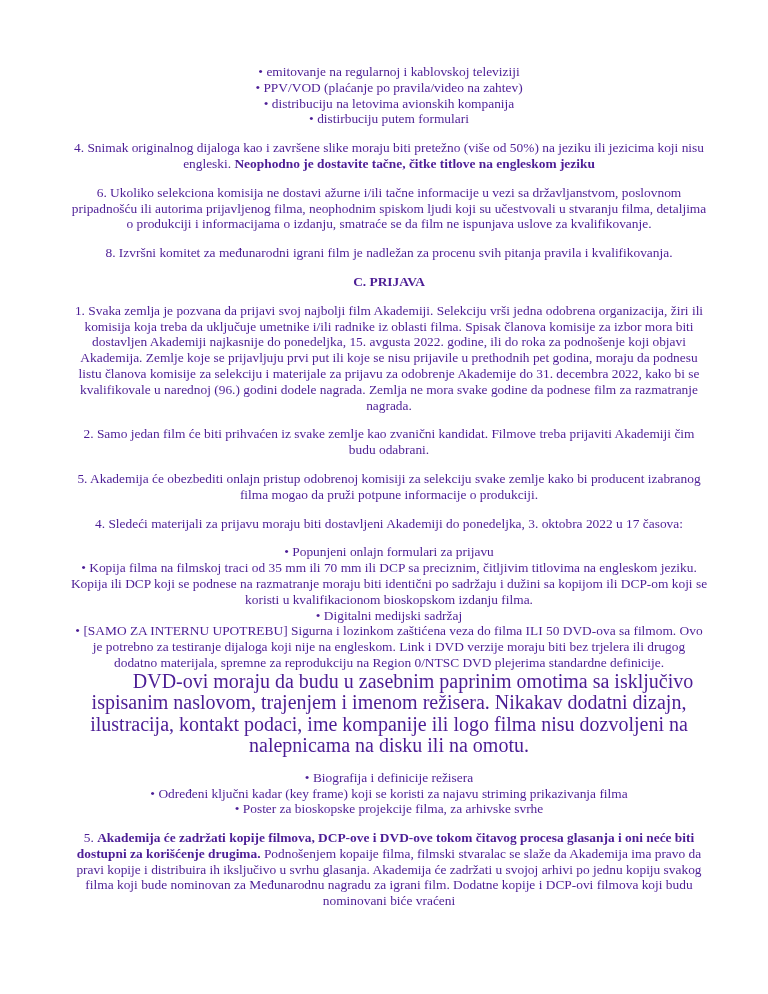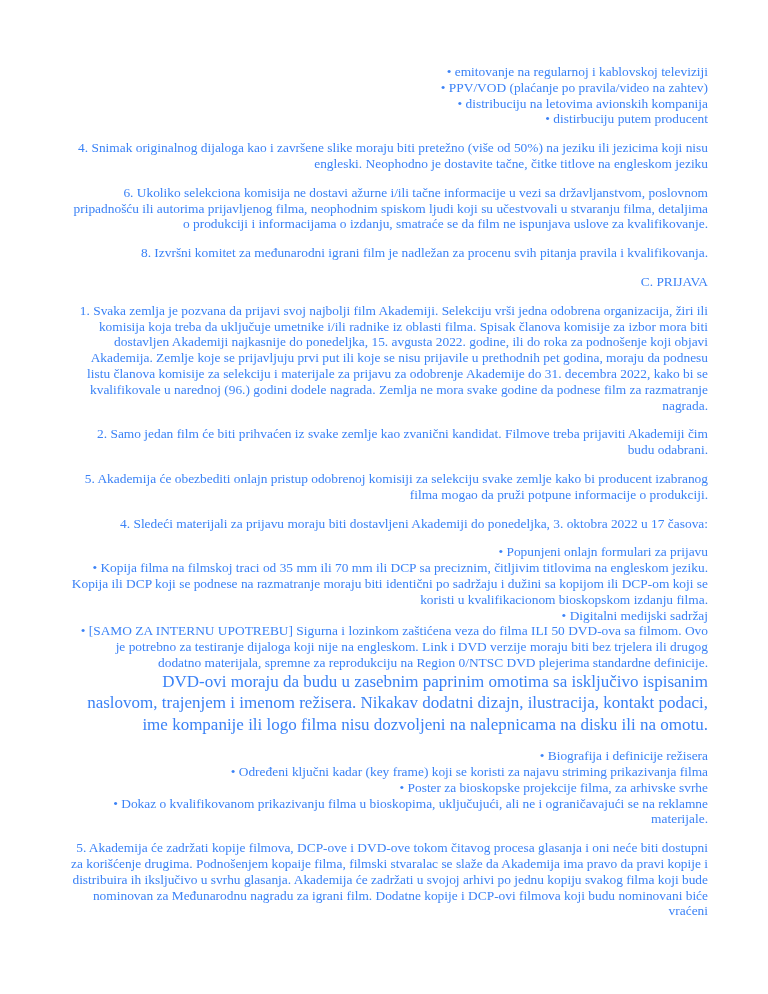--- a/index.html
+++ b/index.html
@@ -7,40 +7,40 @@
     position: relative;
     width: 768px;
     height: 994px;
     background: #ffffff;
     box-sizing: border-box;
     padding: 64px 60px 0 70px;
     overflow: hidden;
     font-family: "Liberation Serif", "DejaVu Serif", serif;
     font-size: 13.4px;
     line-height: 15.8px;
-    color: #3b82f6;
-    text-align: right;
+    color: #4c1d95;
+    text-align: center;
   }
   .block { margin: 0 0 13px 0; }
   .bullet { margin: 0; }
   .bullet::before { content: "\2022\00a0"; }
-  b, .bold { font-weight: normal; }
-  .heading { font-weight: normal; }
-  .large { font-size: 17px; line-height: 21.5px; margin-left: 48px; }
+  b, .bold { font-weight: bold; }
+  .heading { font-weight: bold; }
+  .large { font-size: 20px; line-height: 21.5px; margin-left: 48px; }
 </style>
 </head>
 <body>
 
 <div class="page">
 
   <div class="block">
     <div class="bullet">emitovanje na regularnoj i kablovskoj televiziji</div>
     <div class="bullet">PPV/VOD (plaćanje po pravila/video na zahtev)</div>
     <div class="bullet">distribuciju na letovima avionskih kompanija</div>
-    <div class="bullet">distirbuciju putem producent</div>
+    <div class="bullet">distirbuciju putem formulari</div>
   </div>
 
   <div class="block"><span>4. Snimak originalnog dijaloga kao i završene slike moraju biti pretežno (više od 50%) na jeziku ili jezicima koji nisu engleski. </span><b>Neophodno je dostavite tačne, čitke titlove na engleskom jeziku</b></div>
 
 
   <div class="block">6. Ukoliko selekciona komisija ne dostavi ažurne i/ili tačne informacije u vezi sa državljanstvom, poslovnom pripadnošću ili autorima prijavljenog filma, neophodnim spiskom ljudi koji su učestvovali u stvaranju filma, detaljima o produkciji i informacijama o izdanju, smatraće se da film ne ispunjava uslove za kvalifikovanje.</div>
 
   <div class="block">8. Izvršni komitet za međunarodni igrani film je nadležan za procenu svih pitanja pravila i kvalifikovanja.</div>
 
   <div class="block heading">C. PRIJAVA</div>
@@ -57,18 +57,17 @@
     <div class="bullet">Popunjeni onlajn formulari za prijavu</div>
     <div class="bullet">Kopija filma na filmskoj traci od 35 mm ili 70 mm ili DCP sa preciznim, čitljivim titlovima na engleskom jeziku. Kopija ili DCP koji se podnese na razmatranje moraju biti identični po sadržaju i dužini sa kopijom ili DCP-om koji se koristi u kvalifikacionom bioskopskom izdanju filma.</div>
     <div class="bullet">Digitalni medijski sadržaj</div>
     <div class="bullet"><span>[SAMO ZA INTERNU UPOTREBU] Sigurna i lozinkom zaštićena veza do filma ILI 50 DVD-ova sa filmom. Ovo je potrebno za testiranje dijaloga koji nije na engleskom. Link i DVD verzije moraju biti bez trjelera ili drugog dodatno materijala, spremne za reprodukciju na Region 0/NTSC DVD plejerima standardne definicije. </span><span class="large">DVD-ovi moraju da budu u zasebnim paprinim omotima sa isključivo ispisanim naslovom, trajenjem i imenom režisera. Nikakav dodatni dizajn, ilustracija, kontakt podaci, ime kompanije ili logo filma nisu dozvoljeni na nalepnicama na disku ili na omotu.</span></div>
   </div>
 
   <div class="block">
     <div class="bullet">Biografija i definicije režisera</div>
     <div class="bullet">Određeni ključni kadar (key frame) koji se koristi za najavu striming prikazivanja filma</div>
     <div class="bullet">Poster za bioskopske projekcije filma, za arhivske svrhe</div>
-    <div class="bullet">Dokaz o kvalifikovanom prikazivanju filma u bioskopima, uključujući, ali ne i ograničavajući se na reklamne materijale.</div>
   </div>
 
   <div class="block"><span>5. </span><b>Akademija će zadržati kopije filmova, DCP-ove i DVD-ove tokom čitavog procesa glasanja i oni neće biti dostupni za korišćenje drugima.</b><span> Podnošenjem kopaije filma, filmski stvaralac se slaže da Akademija ima pravo da pravi kopije i distribuira ih iksljučivo u svrhu glasanja. Akademija će zadržati u svojoj arhivi po jednu kopiju svakog filma koji bude nominovan za Međunarodnu nagradu za igrani film. Dodatne kopije i DCP-ovi filmova koji budu nominovani biće vraćeni</span></div>
 
 </div>
 
 </body></html>

